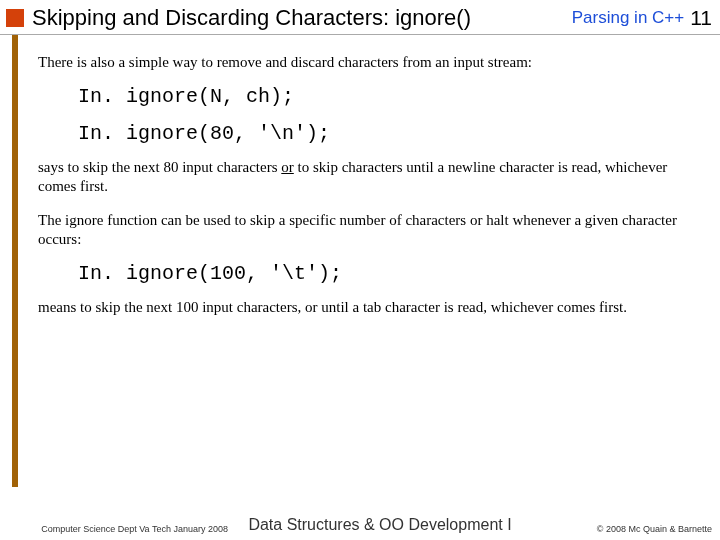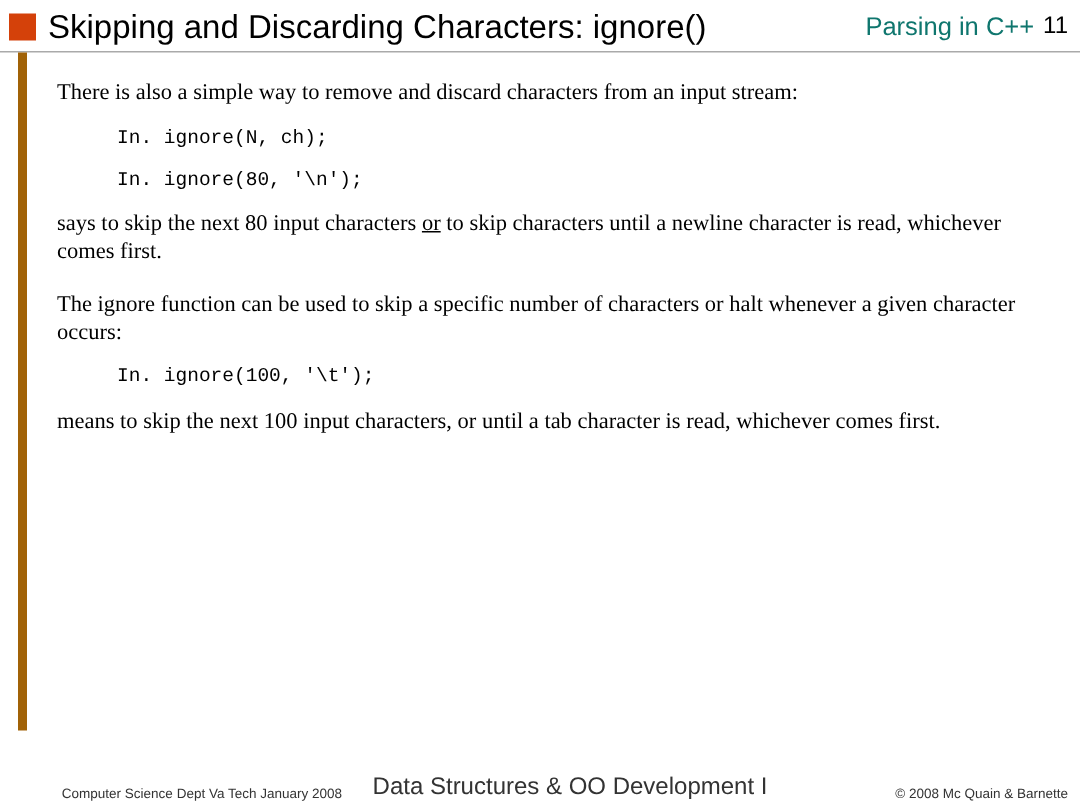--- a/index.html
+++ b/index.html
@@ -35,27 +35,27 @@
   .title {
     font-family: Arial, Helvetica, sans-serif;
     font-size: 22px;
     color: #000;
     flex: 1;
     white-space: nowrap;
   }
   .subtitle {
     font-family: Arial, Helvetica, sans-serif;
     font-size: 17px;
-    color: #0f766e;
+    color: #1d4ed8;
     margin-left: 6px;
     white-space: nowrap;
   }
   .pagenum {
     font-family: Arial, Helvetica, sans-serif;
-    font-size: 16px;
+    font-size: 21px;
     color: #000;
     margin-left: 6px;
   }
   .divider {
     border: none;
     border-top: 1px solid #aaa;
     margin: 0 0 0 0;
   }
   .body {
     border-left: 6px solid #a16207;
@@ -65,21 +65,21 @@
     color: #000;
     line-height: 1.25;
     height: 452px;
     box-sizing: border-box;
   }
   .para {
     margin: 8px 0 6px 0;
   }
   .code {
     font-family: 'Courier New', Courier, monospace;
-    font-size: 13px;
+    font-size: 20px;
     margin: 12px 0 12px 40px;
     white-space: pre;
   }
   .inline-code {
     font-family: 'Courier New', Courier, monospace;
   }
   .underline {
     text-decoration: underline;
   }
   .footer {

